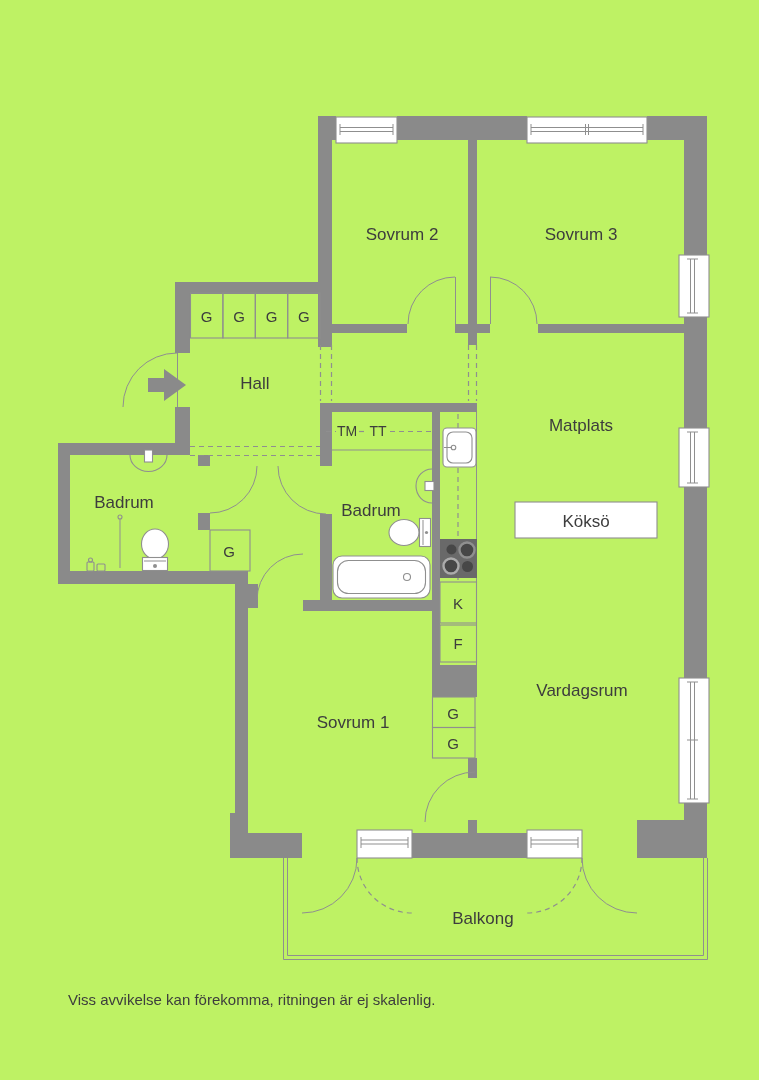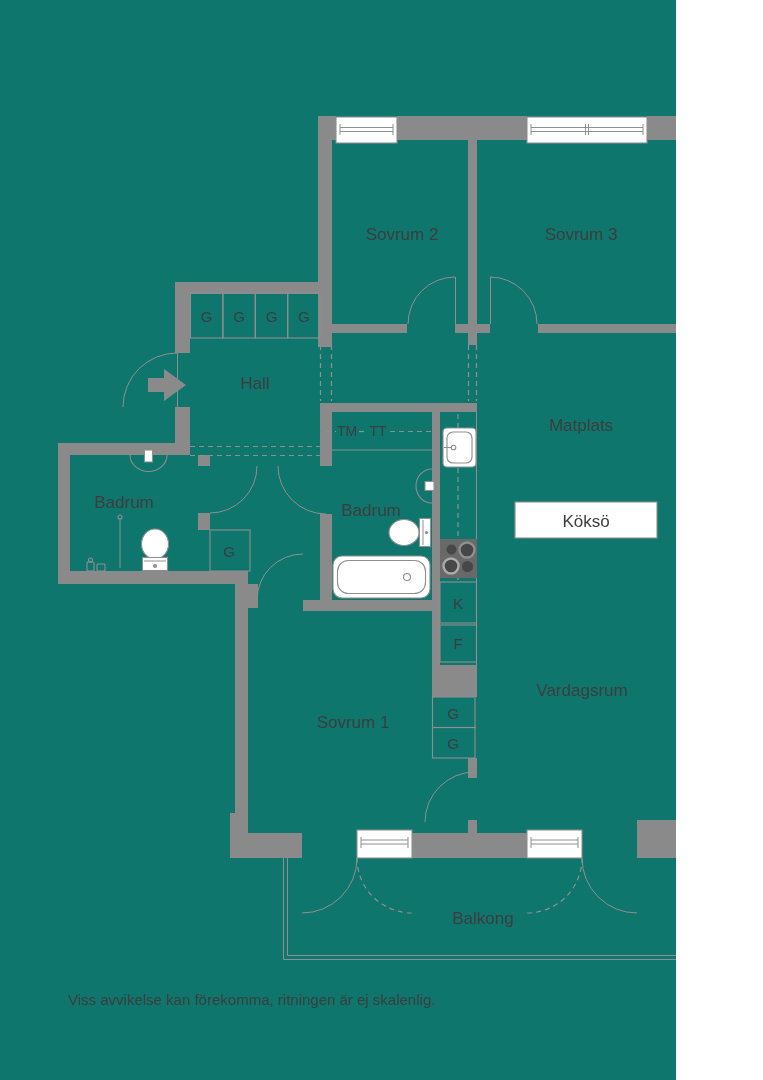--- a/index.html
+++ b/index.html
@@ -1,16 +1,16 @@
 <!DOCTYPE html>
 <html style="--wall: #8a8a8a; --line: #8f8f8f; --text: #3d3d3d; --stove: #696969; --burner: #474747;"><head>
 <meta charset="utf-8">
 <style>
   html,body{margin:0;padding:0;background:#ffffff;}
-  .page{position:relative;width:676px;height:1080px;background:#0f766e;overflow:hidden;
+  .page{position:relative;width:759px;height:1080px;background:#bef264;overflow:hidden;
         font-family:"Liberation Sans",sans-serif;}
   svg{position:absolute;left:0;top:0;}
   .wall{fill:var(--wall,#8a8a8a);stroke:none;}
   .ln{stroke:var(--line,#8f8f8f);stroke-width:1.3;fill:none;stroke-linecap:butt;}
   .thin{stroke-width:1;}
   .dash{stroke-dasharray:5 4;stroke-width:1.2;}
   .wht{fill:#ffffff;stroke:var(--line,#8f8f8f);stroke-width:1.1;}
   .nofill{fill:none;stroke:var(--line,#8f8f8f);stroke-width:1.1;}
   .stove{fill:var(--stove,#696969);}
   .burner{fill:var(--burner,#474747);}

